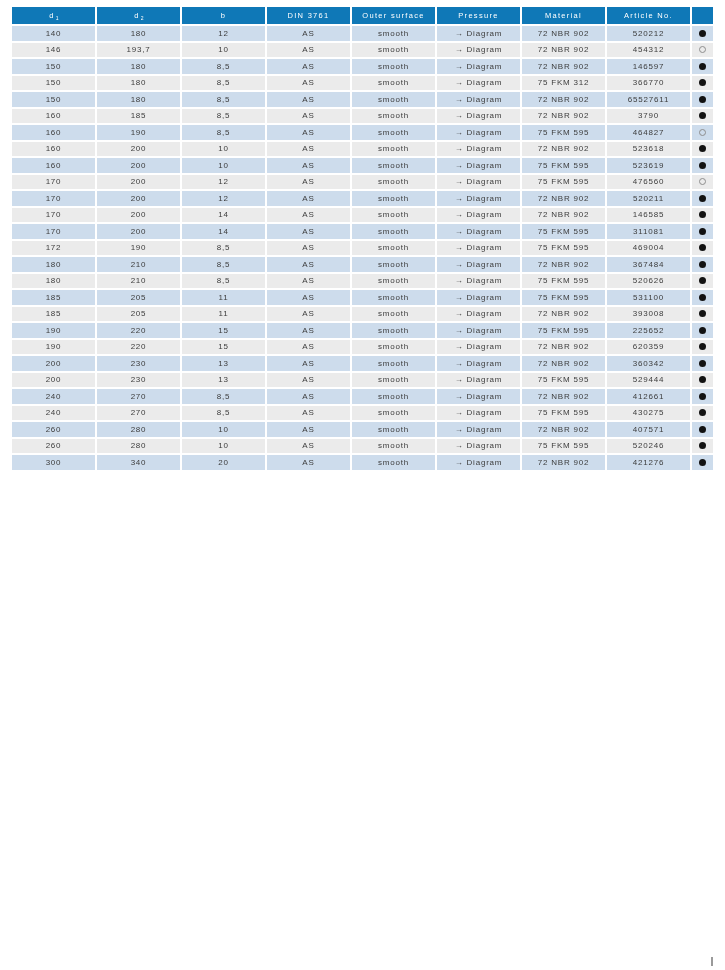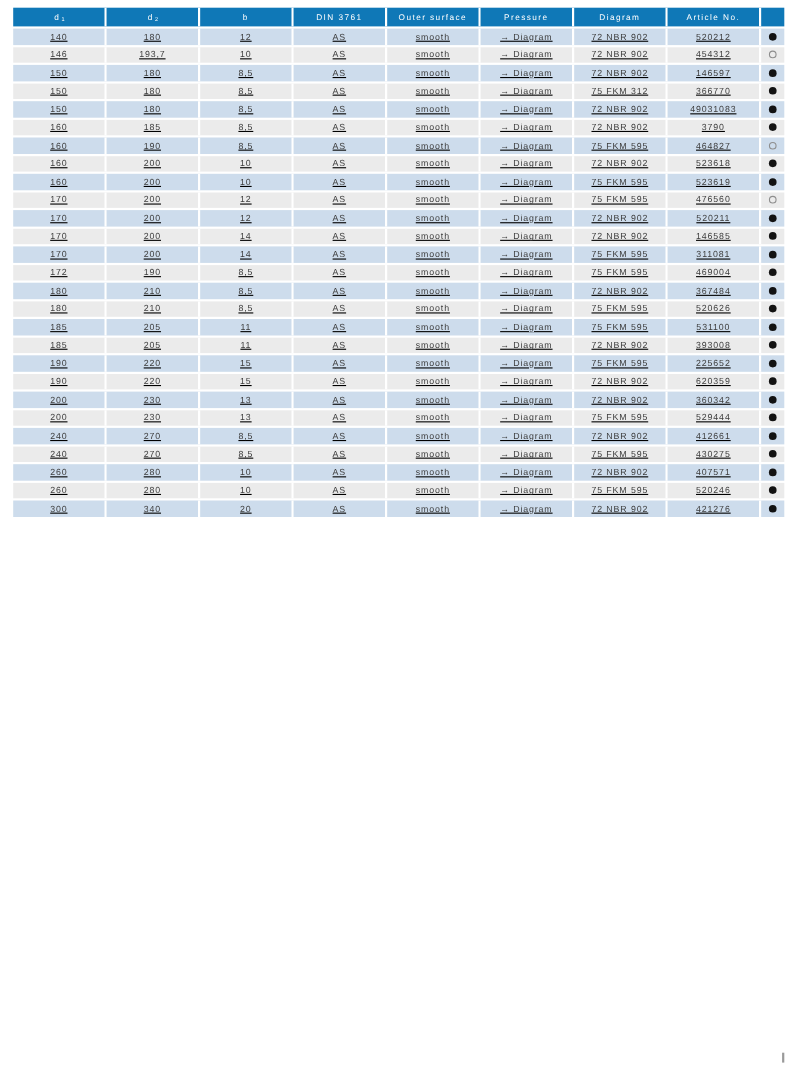--- a/index.html
+++ b/index.html
@@ -34,21 +34,20 @@
     position: relative;
     top: 2px;
     left: 1px;
   }
   .hcell:last-child { border-right: none; }
 
   .drow {
     display: flex;
     height: 16.5px;
     border-bottom: 2px solid #ffffff;
-    text-decoration: underline;
   }
   .dcell {
     font-size: 8px;
     letter-spacing: 0.8px;
     color: #3c3c3c;
     display: flex;
     align-items: center;
     justify-content: center;
     border-right: 2px solid #ffffff;
     overflow: hidden;
@@ -100,21 +99,21 @@
     <div class="hcell c3">
         <span>DIN 3761</span>
       </div>
     <div class="hcell c4">
         <span>Outer surface</span>
       </div>
     <div class="hcell c5">
         <span>Pressure</span>
       </div>
     <div class="hcell c6">
-        <span>Diagram</span>
+        <span>Material</span>
       </div>
     <div class="hcell c7">
         <span>Article No.</span>
       </div>
     <div class="hcell c8">
         <span></span>
       </div>
   </div>
 
   <div>
@@ -171,21 +170,21 @@
         </div>
   </div>
       <div class="drow blue">
     <div class="dcell c0">150</div>
     <div class="dcell c1">180</div>
     <div class="dcell c2">8,5</div>
     <div class="dcell c3">AS</div>
     <div class="dcell c4">smooth</div>
     <div class="dcell c5">→ Diagram</div>
     <div class="dcell c6">72 NBR 902</div>
-    <div class="dcell c7">49031083</div>
+    <div class="dcell c7">65527611</div>
     <div class="dcell c8">
           <span class="marker filled"></span>
         </div>
   </div>
       <div class="drow gray">
     <div class="dcell c0">160</div>
     <div class="dcell c1">185</div>
     <div class="dcell c2">8,5</div>
     <div class="dcell c3">AS</div>
     <div class="dcell c4">smooth</div>

